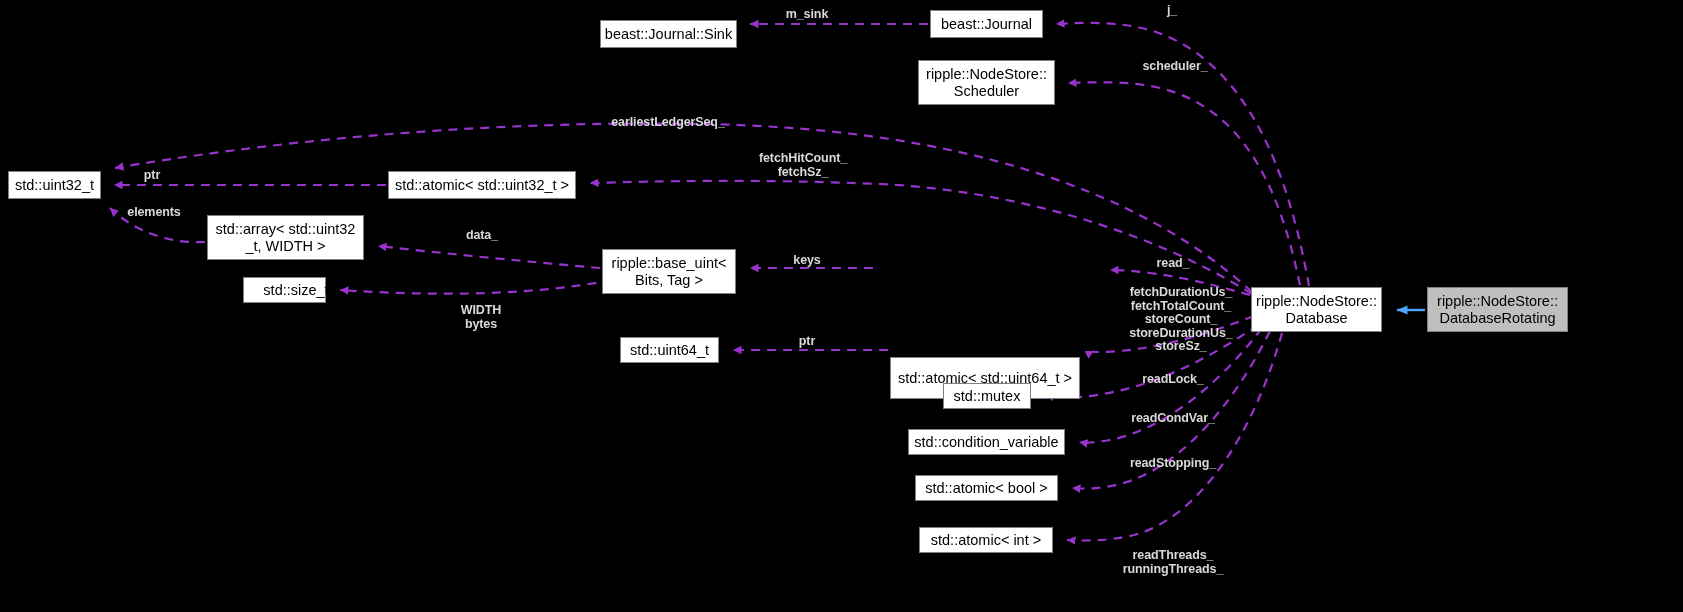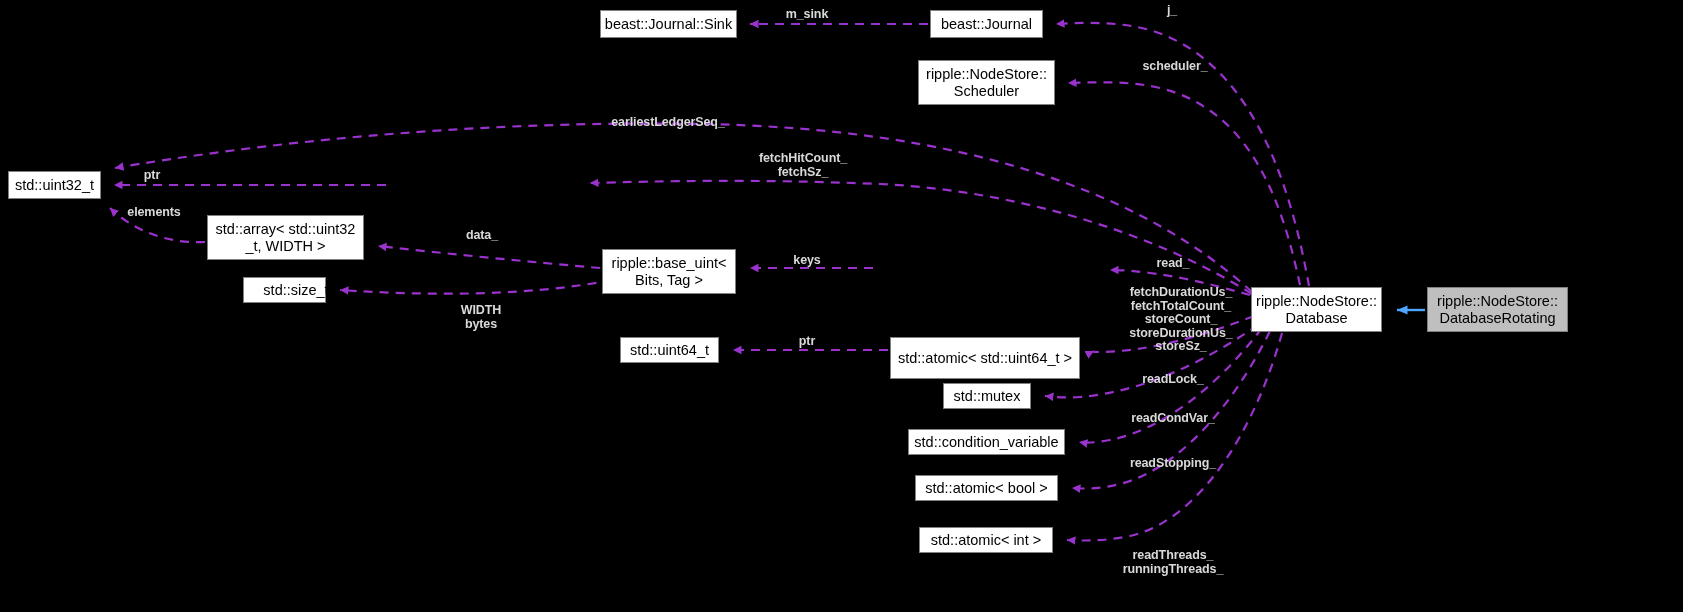--- a/index.html
+++ b/index.html
@@ -104,32 +104,33 @@
       <path d="M 1270 331 C 1230 412 1175 470 1120 484 C 1100 489 1085 489 1072 488"></path>
 
       <path d="M 1282 333 C 1255 430 1200 520 1130 536 C 1105 541 1085 541 1067 540"></path>
     </g>
 
     <g stroke="#4da6ff" stroke-width="2.4" fill="none" marker-end="url(#arrowBlue)">
       <path d="M 1425 310 L 1397 310"></path>
     </g>
   </svg>
 
-  <div class="node" style="left:600px;top:10px;width:137px;height:28px;">beast::Journal::Sink</div>
+  <div class="node" style="left:600px;top:20px;width:137px;height:28px;">beast::Journal::Sink</div>
   <div class="node" style="left:930px;top:10px;width:113px;height:28px;">beast::Journal</div>
   <div class="node" style="left:918px;top:60px;width:137px;height:45px;">ripple::NodeStore::
 Scheduler</div>
   <div class="node" style="left:8px;top:171px;width:93px;height:28px;">std::uint32_t</div>
+  <div class="node" style="left:388px;top:171px;width:188px;height:28px;">std::atomic&lt; std::uint32_t &gt;</div>
   <div class="node" style="left:207px;top:215px;width:157px;height:45px;">std::array&lt; std::uint32
 _t, WIDTH &gt;</div>
   <div class="node" style="left:243px;top:277px;width:83px;height:26px;padding-left:28px;">std::size_t</div>
   <div class="node" style="left:602px;top:249px;width:134px;height:45px;">ripple::base_uint&lt;
 Bits, Tag &gt;</div>
   <div class="node" style="left:620px;top:337px;width:99px;height:26px;">std::uint64_t</div>
-  <div class="node" style="left:890px;top:337px;width:190px;height:42px;">std::atomic&lt; std::uint64_t &gt;</div>
+  <div class="node" style="left:890px;top:357px;width:190px;height:42px;">std::atomic&lt; std::uint64_t &gt;</div>
   <div class="node" style="left:943px;top:383px;width:88px;height:26px;">std::mutex</div>
   <div class="node" style="left:908px;top:429px;width:157px;height:26px;">std::condition_variable</div>
   <div class="node" style="left:915px;top:475px;width:143px;height:26px;">std::atomic&lt; bool &gt;</div>
   <div class="node" style="left:919px;top:527px;width:134px;height:26px;">std::atomic&lt; int &gt;</div>
   <div class="node" style="left:1251px;top:287px;width:131px;height:45px;">ripple::NodeStore::
 Database</div>
   <div class="node highlight" style="left:1427px;top:287px;width:141px;height:45px;">ripple::NodeStore::
 DatabaseRotating</div>
 
   <div class="edge-label" style="left:807px;top:8px;">m_sink</div>

